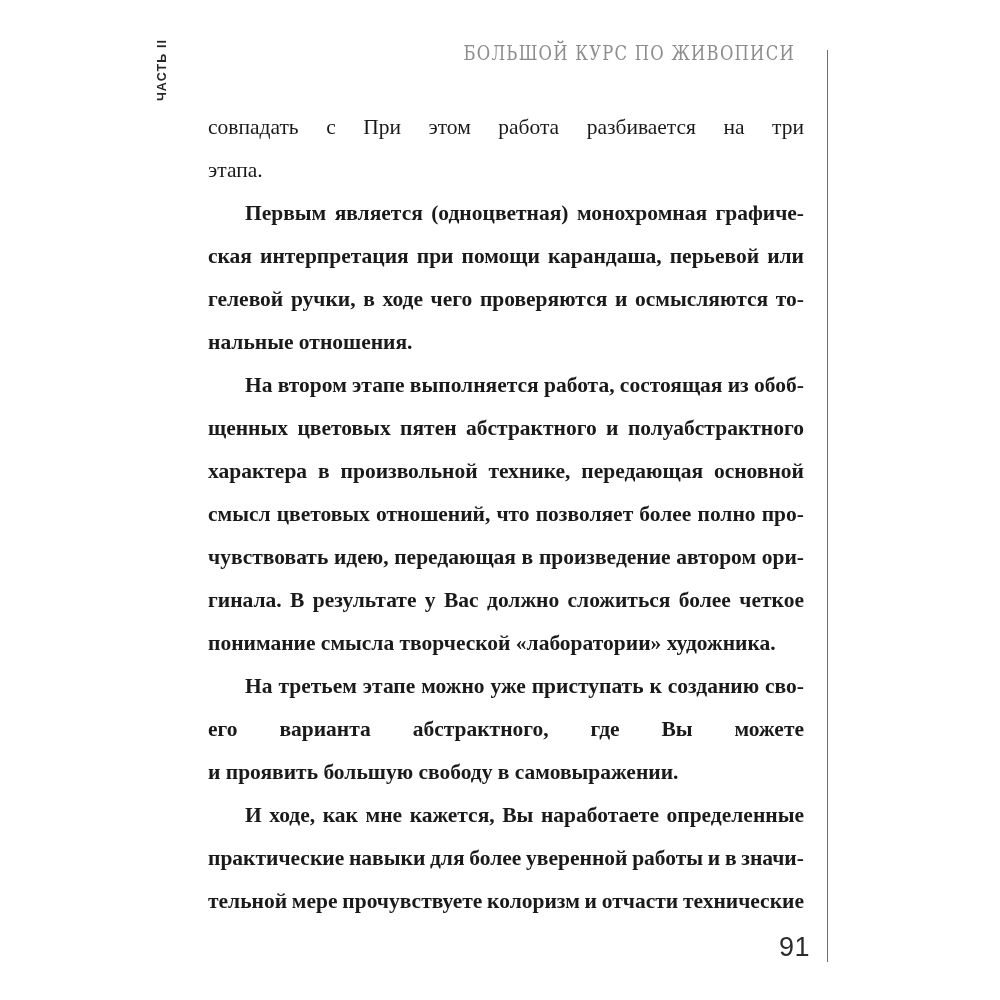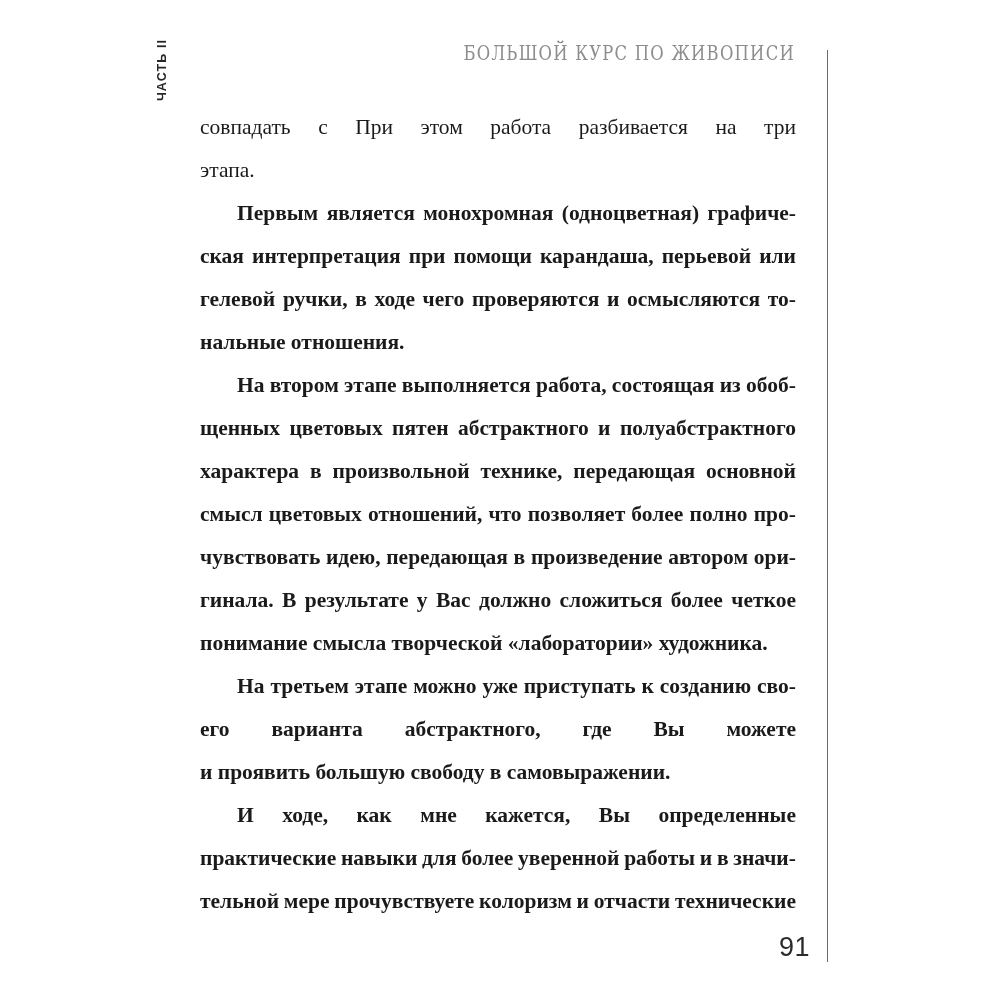--- a/index.html
+++ b/index.html
@@ -60,21 +60,21 @@
     left: 827px;
     top: 50px;
     width: 1px;
     height: 912px;
     background: #6d6d70;
   }
 
   
   .text-block {
     position: absolute;
-    left: 200px;
+    left: 208px;
     top: 106px;
     width: 596px;
   }
 
   .para {
     margin: 0;
   }
 
   .para + .para {
     margin-top: 0;
@@ -146,22 +146,22 @@
           <span class="w">разбивается</span>
           <span class="w">на</span>
           <span class="w">три</span>
         </span>
         <span class="line">этапа.</span>
       </p>
       <p class="para">
         <span class="line justify indent">
           <span class="w">Первым</span>
           <span class="w">является</span>
+          <span class="w">(одноцветная)</span>
           <span class="w">монохромная</span>
-          <span class="w">(одноцветная)</span>
           <span class="w">графиче-</span>
         </span>
         <span class="line justify">
           <span class="w">ская</span>
           <span class="w">интерпретация</span>
           <span class="w">при</span>
           <span class="w">помощи</span>
           <span class="w">карандаша,</span>
           <span class="w">перьевой</span>
           <span class="w">или</span>
@@ -261,20 +261,21 @@
         <span class="line">и проявить большую свободу в самовыражении.</span>
       </p>
       <p class="para">
         <span class="line justify indent">
           <span class="w">И</span>
           <span class="w">ходе,</span>
           <span class="w">как</span>
           <span class="w">мне</span>
           <span class="w">кажется,</span>
           <span class="w">Вы</span>
+          <span class="w">наработаете</span>
           <span class="w">определенные</span>
         </span>
         <span class="line justify">
           <span class="w">практические</span>
           <span class="w">навыки</span>
           <span class="w">для</span>
           <span class="w">более</span>
           <span class="w">уверенной</span>
           <span class="w">работы</span>
           <span class="w">и</span>

